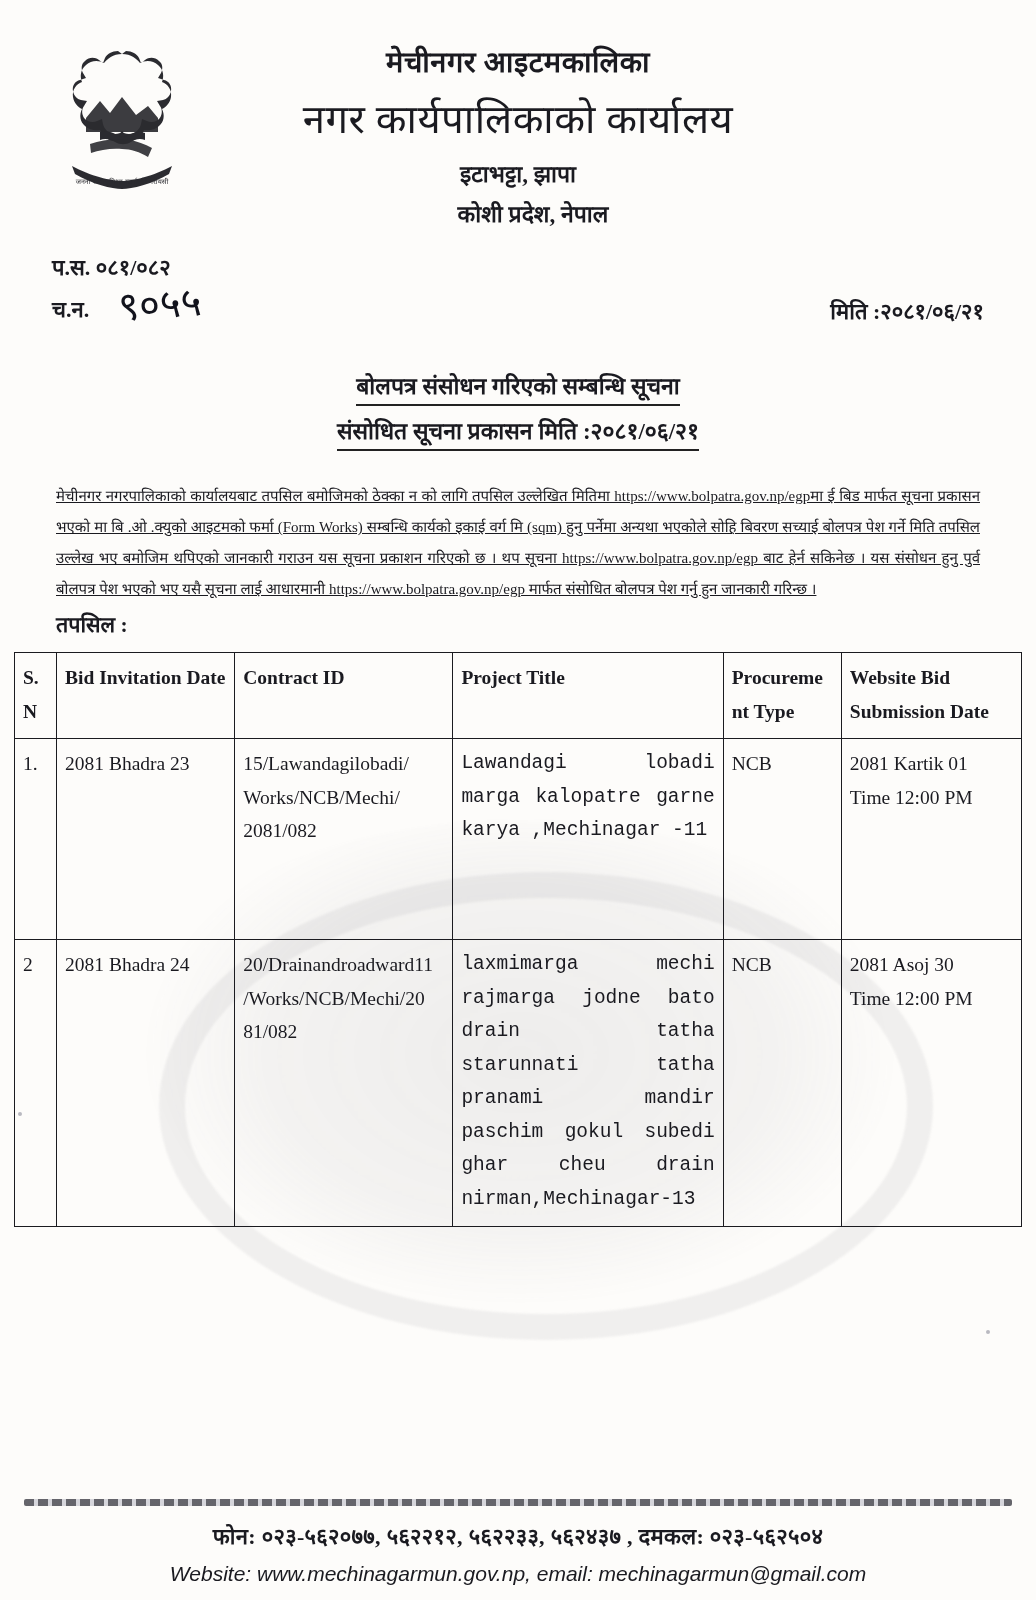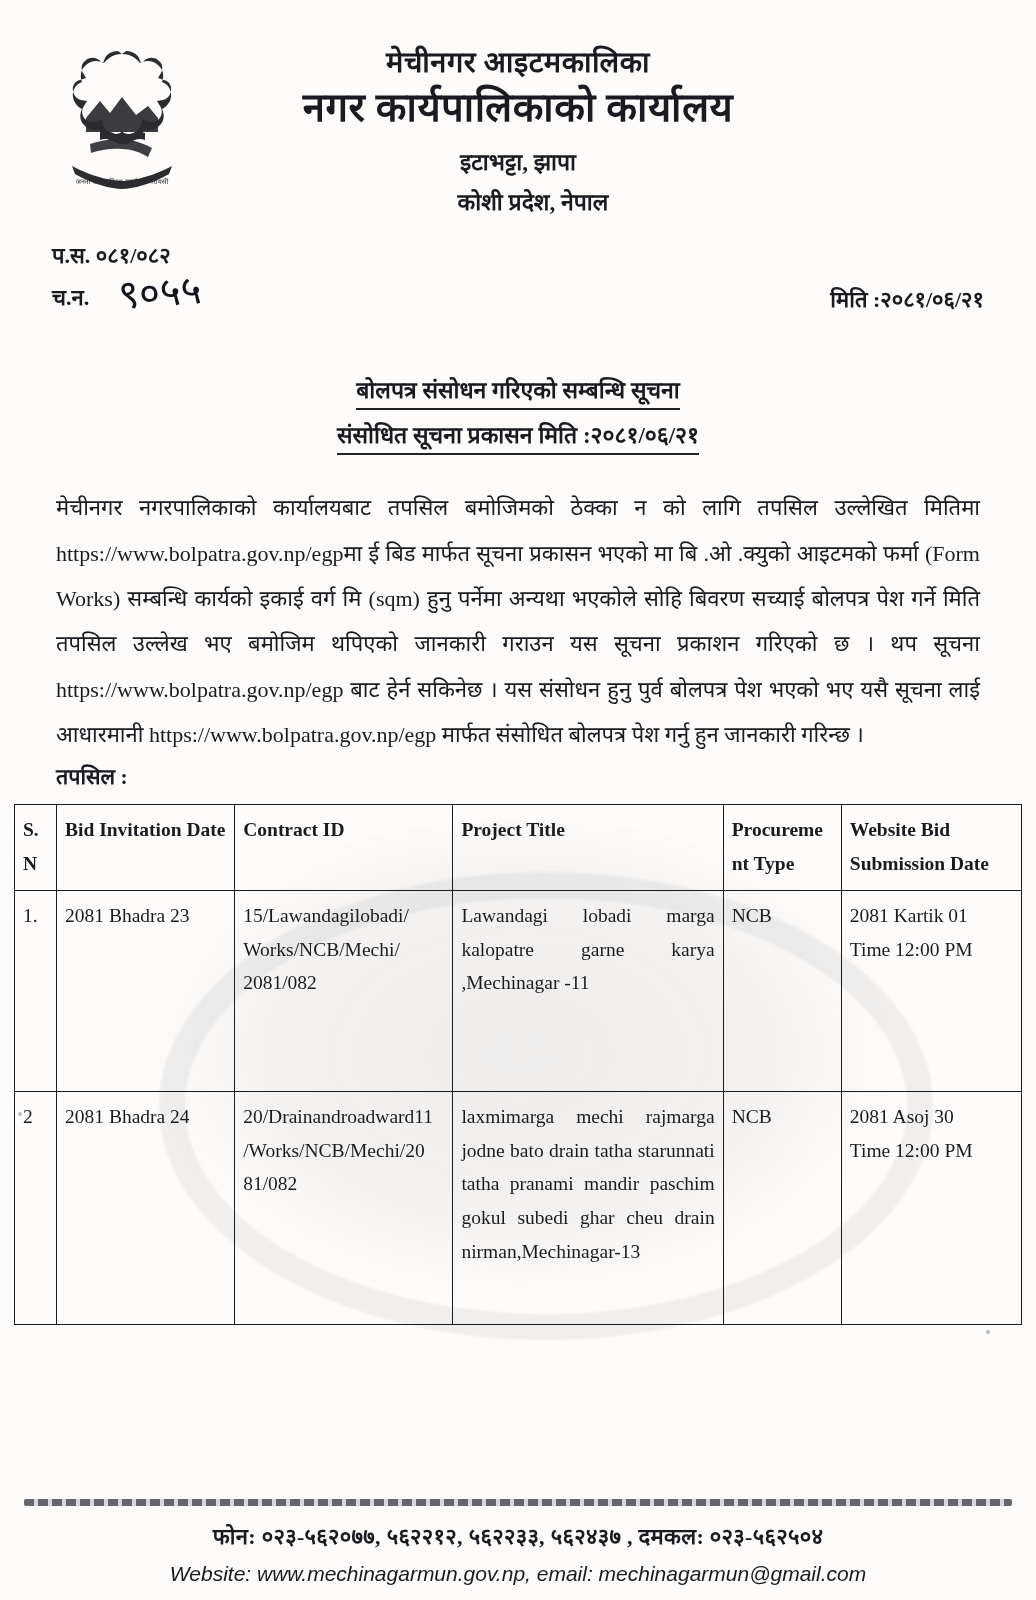--- a/index.html
+++ b/index.html
@@ -65,24 +65,24 @@
   .emblem svg { display: block; }
 
   .org-line1 {
     font-size: 29px;
     font-weight: 700;
     letter-spacing: .5px;
     line-height: 1.15;
   }
   .org-line2 {
     font-size: 40px;
-    font-weight: 700;
+    font-weight: 400;
     letter-spacing: .5px;
     line-height: 1.25;
-    margin-top: 4px;
+    margin-top: 16px;
   }
   .org-line3 {
     font-size: 23px;
     font-weight: 600;
     margin-top: 12px;
   }
   .org-line4 {
     font-size: 23px;
     font-weight: 600;
     margin-top: 8px;
@@ -124,41 +124,42 @@
     position: absolute;
     right: 52px;
     top: 44px;
     font-size: 22px;
     font-weight: 600;
   }
 
   
   .titles {
     text-align: center;
-    margin-top: 44px;
+    margin-top: 28px;
   }
   .title-1, .title-2 {
     font-size: 23px;
     font-weight: 700;
     display: inline-block;
     border-bottom: 2px solid #222;
     padding-bottom: 2px;
     line-height: 1.35;
   }
   .title-2 {
     margin-top: 10px;
   }
 
   
   .para {
     margin: 30px 56px 0 56px;
-    font-size: 22px;
+    font-size: 15px;
     line-height: 2.06;
     text-align: justify;
     text-justify: inter-word;
+    text-decoration: underline;
   }
   .tapsil {
     margin: 4px 56px 0 56px;
     font-size: 21.5px;
     font-weight: 600;
   }
 
   
   table.notice-table {
     margin: 14px 14px 0 14px;
@@ -181,20 +182,21 @@
   }
   .col-sn { width: 42px; }
   .col-bid-date { width: 178px; }
   .col-contract { width: 218px; }
   .col-project { width: 270px; }
   .col-proc { width: 118px; }
   .col-ext { width: 180px; }
   .td-justify {
     text-align: justify;
     text-justify: inter-word;
+    font-family: Liberation Mono, monospace;
   }
   .row-tall td { height: 182px; }
   .row-tall2 td { height: 214px; }
   .cell-ext-line { display: block; }
 
   
   .sign-block {
     margin-top: 6px;
     text-align: right;
     padding-right: 104px;

